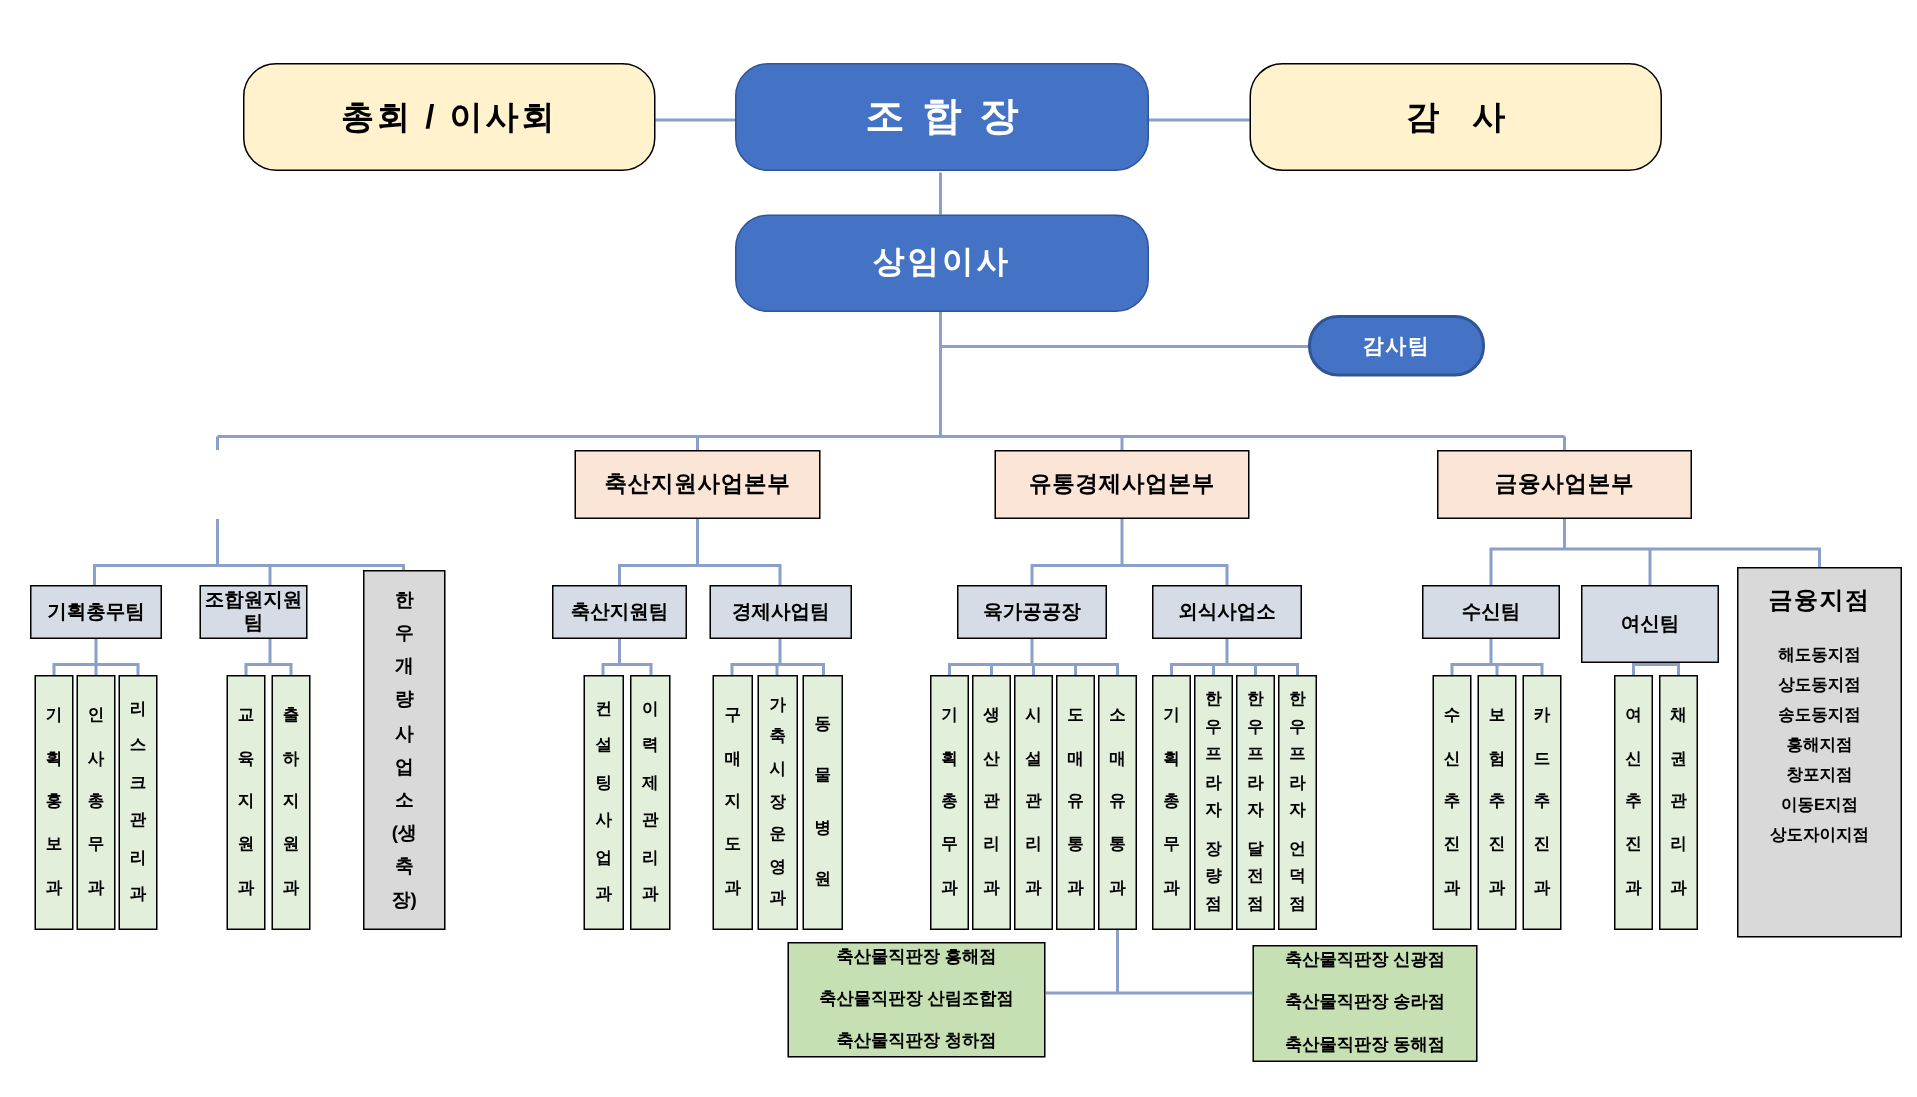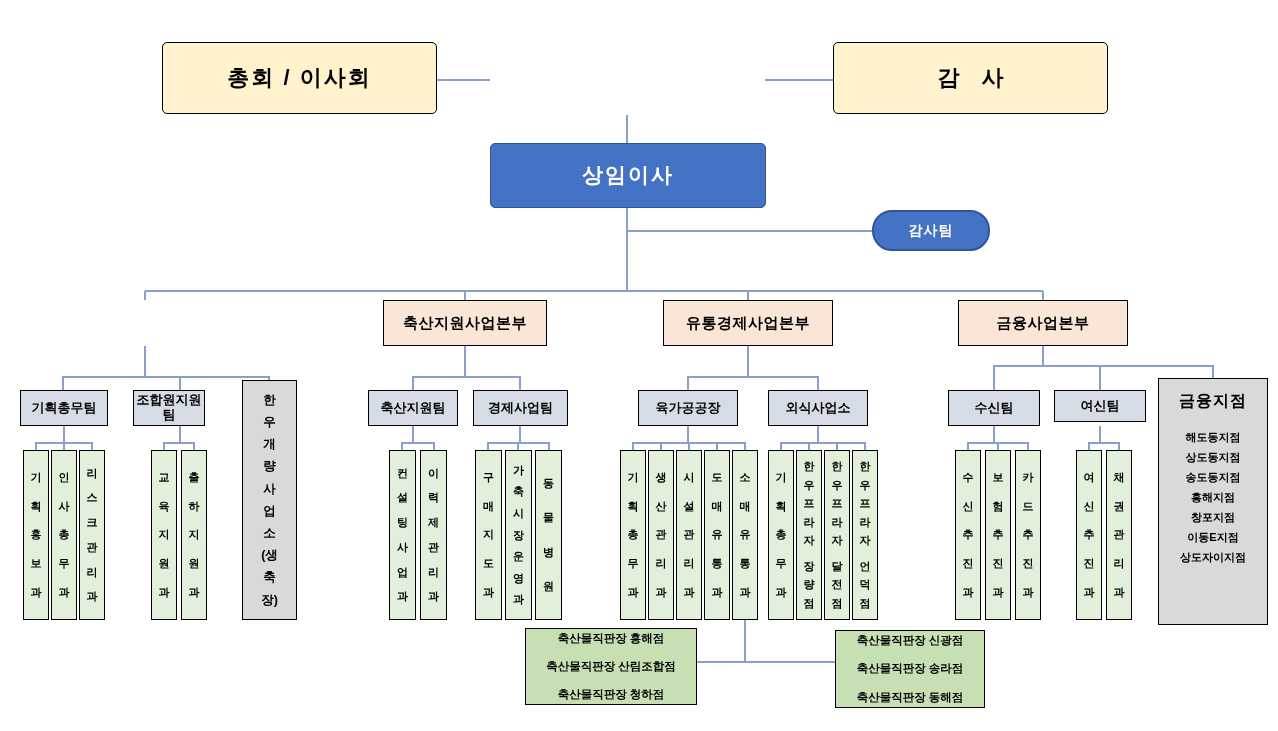--- a/index.html
+++ b/index.html
@@ -7,21 +7,21 @@
     position:relative;width:1278px;height:731px;background:#fff;overflow:hidden;
     font-family:"Liberation Sans","DejaVu Sans",sans-serif;color:var(--text,#000);
   }
   svg.lines{position:absolute;left:0;top:0;width:1278px;height:731px;z-index:0;pointer-events:none;}
   .box{
     position:absolute;box-sizing:border-box;z-index:1;
     display:flex;align-items:center;justify-content:center;
     font-weight:bold;text-align:center;border:1.5px solid #000;background:#fff;
     line-height:1.15;
   }
-  .rounded{border-radius:5px;}
+  .rounded{border-radius:22px;}
   .cream{background:var(--box-cream);}
   .blue{background:var(--box-blue);border-color:var(--box-blue-border);color:var(--text-on-blue);}
   .peach{background:var(--box-peach);}
   .team{background:var(--box-teamgray);font-size:13px;}
   .gray{background:var(--box-gray);}
   .big{font-size:22px;letter-spacing:2px;}
   .chairman{font-size:26px;letter-spacing:12px;text-indent:12px;}
   .auditor{letter-spacing:8px;text-indent:8px;}
   .exec{font-size:21px;letter-spacing:2px;}
   .auditteam{font-size:14px;letter-spacing:1px;border-width:2px;border-radius:20px;}
@@ -63,36 +63,37 @@
          M413 426 V443 M402 451 V443 H434 V451
          M520 426 V443 M488 451 V443 H549 V451 M518 443 V451
          M688 426 V443 M633 451 V443 H745 V451 M661 443 V451 M689 443 V451 M717 443 V451
          M818 426 V443 M781 451 V443 H865 V451 M809 443 V451 M837 443 V451
          M994 426 V443 M968 451 V443 H1028 V451 M998 443 V451
          M1100 426 V443 M1089 451 V443 H1119 V451
          M745 620 V662 M697 662 H835"></path>
   </svg>
 
   <div class="box rounded cream big" style="left:162px;top:42px;width:275px;height:72px">총회 / 이사회</div>
+  <div class="box rounded blue chairman" style="left:490px;top:42px;width:276px;height:72px">조합장</div>
   <div class="box rounded cream big auditor" style="left:833px;top:42px;width:275px;height:72px">감 사</div>
   <div class="box rounded blue exec" style="left:490px;top:143px;width:276px;height:65px">상임이사</div>
   <div class="box blue auditteam" style="left:872px;top:210px;width:118px;height:41px">감사팀</div>
 
   <div class="box peach division" style="left:383px;top:300px;width:164px;height:46px">축산지원사업본부</div>
   <div class="box peach division" style="left:663px;top:300px;width:170px;height:46px">유통경제사업본부</div>
   <div class="box peach division" style="left:958px;top:300px;width:170px;height:46px">금융사업본부</div>
 
   <div class="box team" style="left:20px;top:390px;width:88px;height:36px">기획총무팀</div>
   <div class="box team" style="left:133px;top:390px;width:72px;height:36px">조합원지원팀</div>
   <div class="box team" style="left:368px;top:390px;width:90px;height:36px">축산지원팀</div>
   <div class="box team" style="left:473px;top:390px;width:95px;height:36px">경제사업팀</div>
   <div class="box team" style="left:638px;top:390px;width:100px;height:36px">육가공공장</div>
   <div class="box team" style="left:768px;top:390px;width:100px;height:36px">외식사업소</div>
   <div class="box team" style="left:948px;top:390px;width:92px;height:36px">수신팀</div>
-  <div class="box team" style="left:1054px;top:390px;width:92px;height:32px">여신팀</div>
+  <div class="box team" style="left:1054px;top:390px;width:92px;height:52px">여신팀</div>
 
   <div class="box vcol annex vtext" style="left:242px;top:380px;width:55px;height:240px">
       <span>한</span>
       <span>우</span>
       <span>개</span>
       <span>량</span>
       <span>사</span>
       <span>업</span>
       <span>소</span>
       <span>(생</span>

